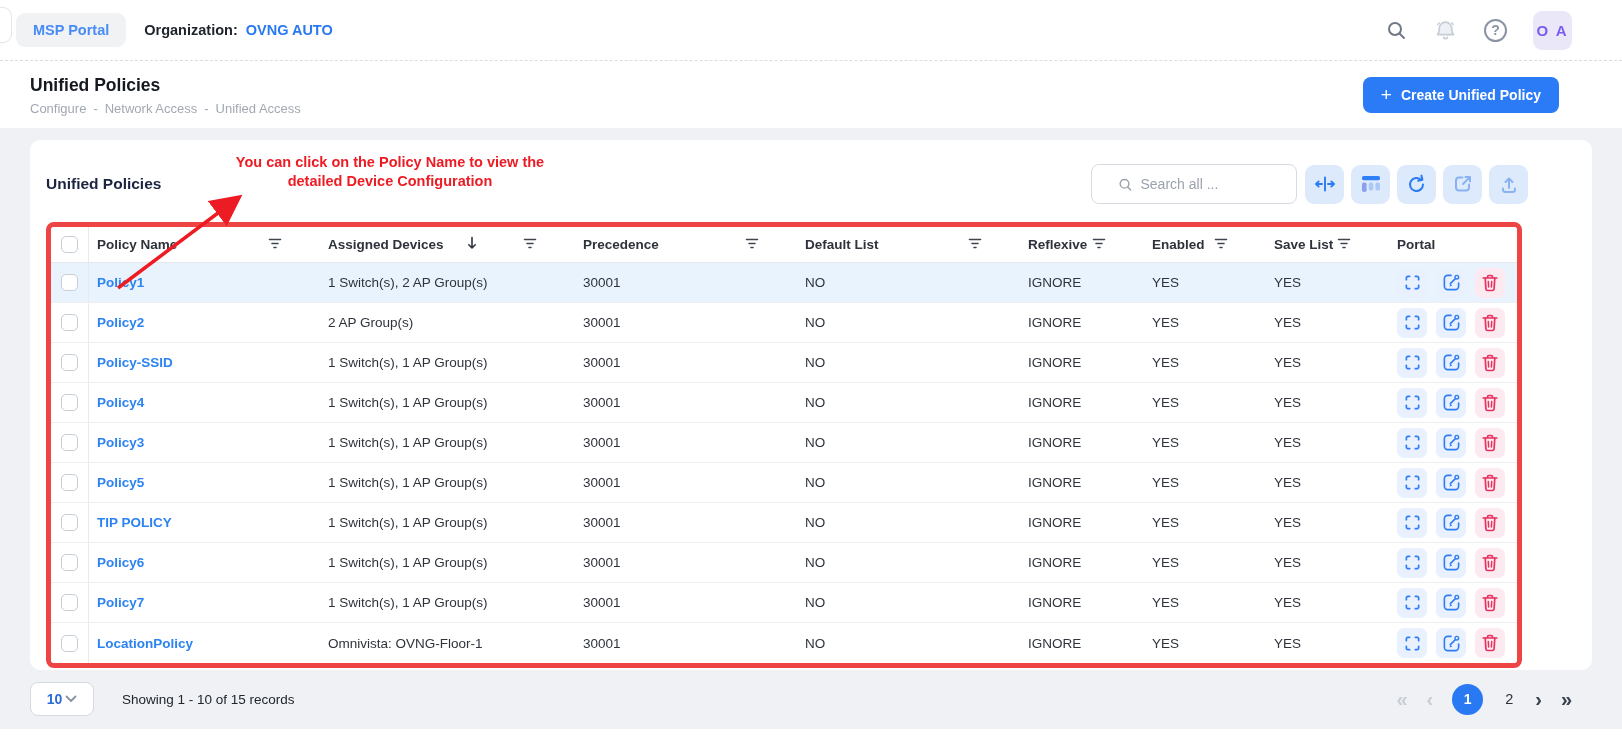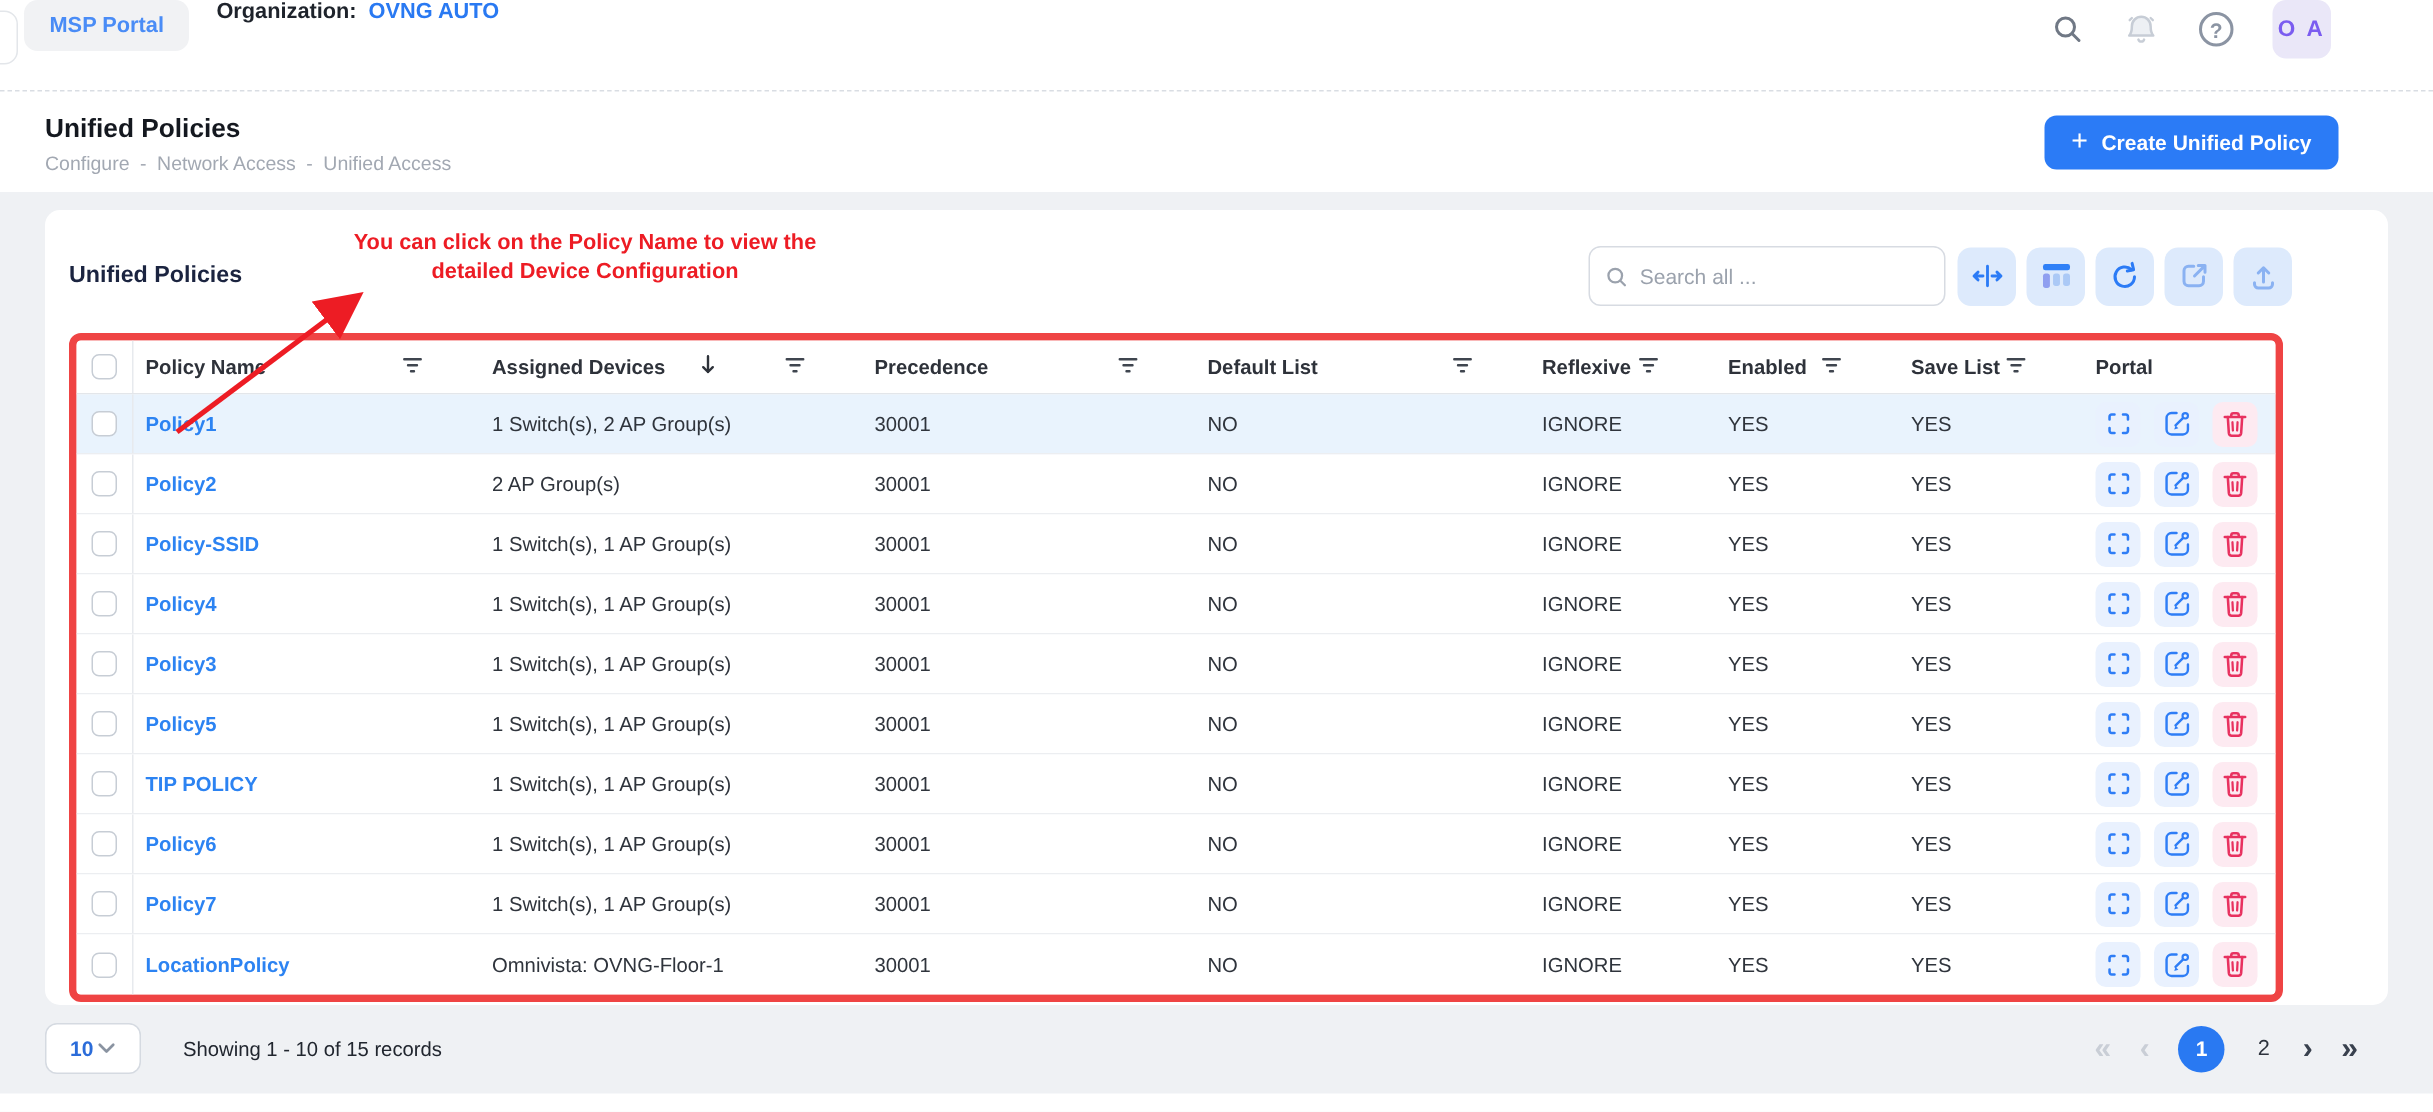--- a/index.html
+++ b/index.html
@@ -1,22 +1,22 @@
 <!DOCTYPE html>
 <html><head>
 <meta charset="utf-8">
 <title>Unified Policies</title>
 <style>
   * { margin:0; padding:0; box-sizing:border-box; }
   html,body { width:1622px; height:741px; overflow:hidden; background:#fff;
               font-family:"Liberation Sans","DejaVu Sans",sans-serif; }
 
   
-  .topbar { position:relative; height:61px; background:#fff; display:flex; align-items:flex-start;
-            padding:0 68px 0 16px; border-bottom:1px dashed #d9dde3; }
+  .topbar { position:relative; height:61px; background:#fff; display:flex; align-items:center;
+            padding:0 50px 0 16px; border-bottom:1px dashed #d9dde3; }
   .edge-tab { position:absolute; left:-12px; top:7px; width:24px; height:36px; background:#fff;
               border:1px solid #e3e6ea; border-radius:9px; }
   .msp-chip { background:#f1f2f4; color:#4a8cf6; font-weight:700; font-size:14.5px;
               padding:9px 17px; border-radius:9px; cursor:pointer; }
   .org-wrap { display:flex; align-items:center; margin-left:18px; gap:8px; }
   .org-label { color:#1e232b; font-weight:700; font-size:14.5px; }
   .org-value { color:#2979f2; font-weight:700; font-size:14.5px; cursor:pointer; }
   .top-spacer { flex:1; }
   .top-icons { display:flex; align-items:center; gap:26px; }
   .icon-btn { display:flex; align-items:center; justify-content:center; cursor:pointer; }
@@ -40,22 +40,22 @@
   .content { height:613px; background:#eff1f4; padding:12px 30px 0; display:flex; flex-direction:column; }
   .card { position:relative; background:#fff; border-radius:10px; height:530px; padding:0 16px; }
 
   .card-top { display:flex; align-items:center; height:82px; padding:6px 48px 0 0; }
   .card-title { font-size:15.5px; font-weight:700; color:#1b2440; }
 
   .annotation { position:absolute; left:180px; top:13px; width:360px; text-align:center;
                 color:#ed1c24; font-weight:700; font-size:14.5px; line-height:1.3; pointer-events:none; }
   .arrow-svg { position:absolute; left:78px; top:48px; pointer-events:none; }
 
-  .search-box { margin-left:auto; width:238px; height:40px; border:1px solid #d7dbe2; border-radius:8px;
-                display:flex; align-items:center; padding:0 10px; gap:8px; background:#fff; }
+  .search-box { margin-left:auto; width:206px; height:40px; border:1px solid #d7dbe2; border-radius:8px;
+                display:flex; align-items:center; padding:0 26px; gap:8px; background:#fff; }
   .search-box input { border:none; outline:none; width:100%; font-size:14px; color:#333;
                       font-family:inherit; background:transparent; }
   .search-box input::placeholder { color:#9ba2ad; }
   .toolbar { display:flex; gap:7px; margin-left:8px; }
   .tool-btn { width:39px; height:39px; border-radius:9px; background:#ddeafc; display:flex;
               align-items:center; justify-content:center; cursor:pointer; }
 
   
   .table { width:1476px; border:5px solid #ef4444; border-radius:8px; overflow:hidden; background:#fff; }
   .grid { display:grid; grid-template-columns:38px 231px 255px 222px 223px 124px 122px 123px 1fr; }

